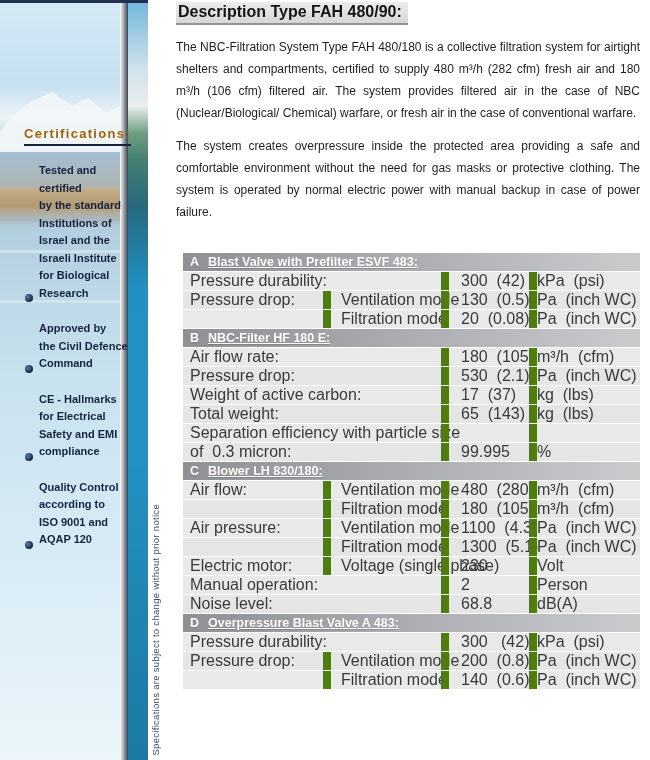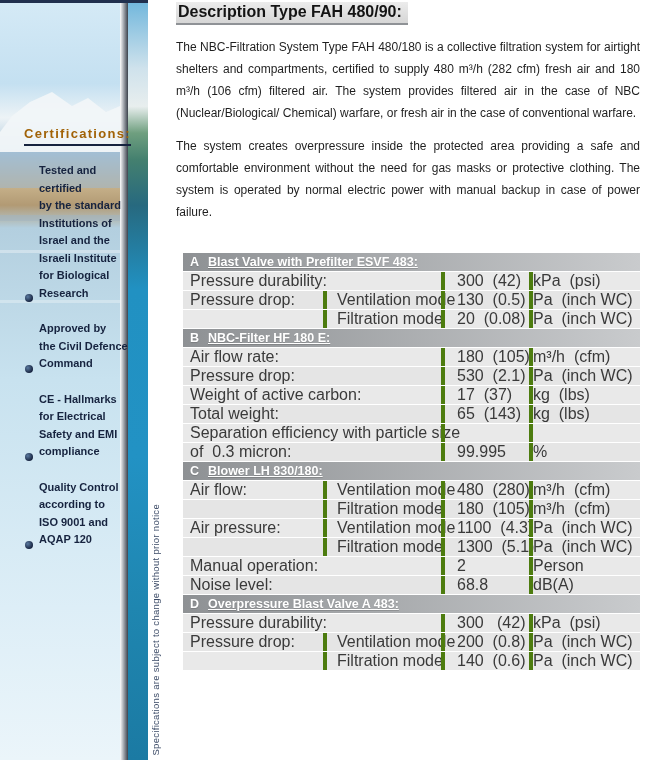--- a/index.html
+++ b/index.html
@@ -65,21 +65,21 @@
   }
   .sec-letter { width:18px; }
   .sec-title { white-space:pre;text-decoration:underline; }
   .row {
     display:grid; grid-template-columns:140px 118px 88px 111px;
     height:18px; line-height:18px; margin-bottom:1px; background:#e9e9e9;
     font-size:16px; color:#3a3a3a;
   }
   .row.alt { background:#e5e5e5; }
   .cell { white-space:pre; overflow:visible; }
-  .cell:not(:first-child) { border-left:4px solid #4d7c0f; }
+  .cell:not(:first-child) { border-left:8px solid #4d7c0f; }
   .c-label { padding-left:7px; }
   .c-label.merged { grid-column:1 / 3; }
   .c-mode  { padding-left:10px;text-align:right; }
   .c-value { padding-left:12px; }
   .c-unit  { }
 </style>
 </head>
 <body>
 
 <div class="page">
@@ -241,20 +241,26 @@
           <div class="cell c-value">1100  (4.3)</div>
           <div class="cell c-unit">Pa  (inch WC)</div>
         </div>
         <div class="row alt">
           <div class="cell c-label"></div>
           <div class="cell c-mode">Filtration mode</div>
           <div class="cell c-value">1300  (5.1)</div>
           <div class="cell c-unit">Pa  (inch WC)</div>
         </div>
         <div class="row">
+          <div class="cell c-label">Electric motor:</div>
+          <div class="cell c-mode">Voltage (single phase)</div>
+          <div class="cell c-value">230</div>
+          <div class="cell c-unit">Volt</div>
+        </div>
+        <div class="row">
           <div class="cell c-label merged">Manual operation:</div>
           <div class="cell c-value">2</div>
           <div class="cell c-unit">Person</div>
         </div>
         <div class="row alt">
           <div class="cell c-label merged">Noise level:</div>
           <div class="cell c-value">68.8</div>
           <div class="cell c-unit">dB(A)</div>
         </div>
         <div class="sec-header">

